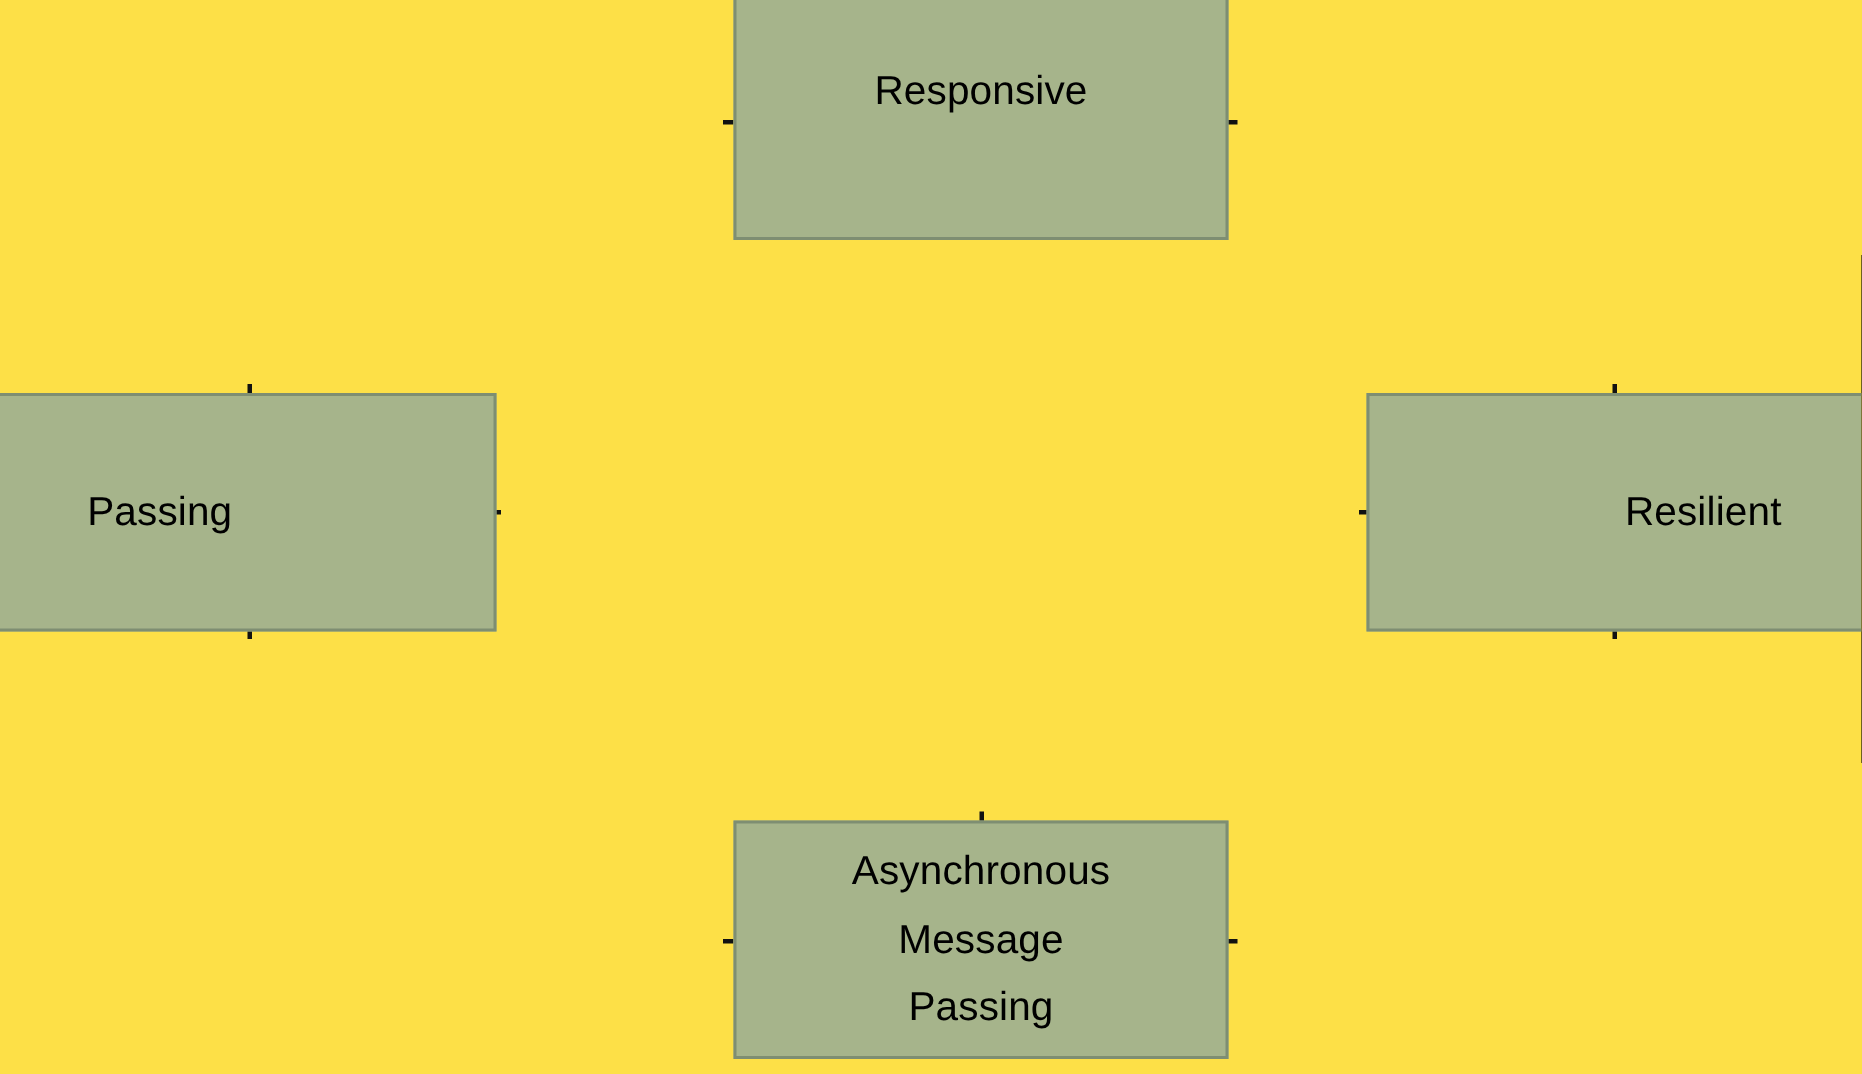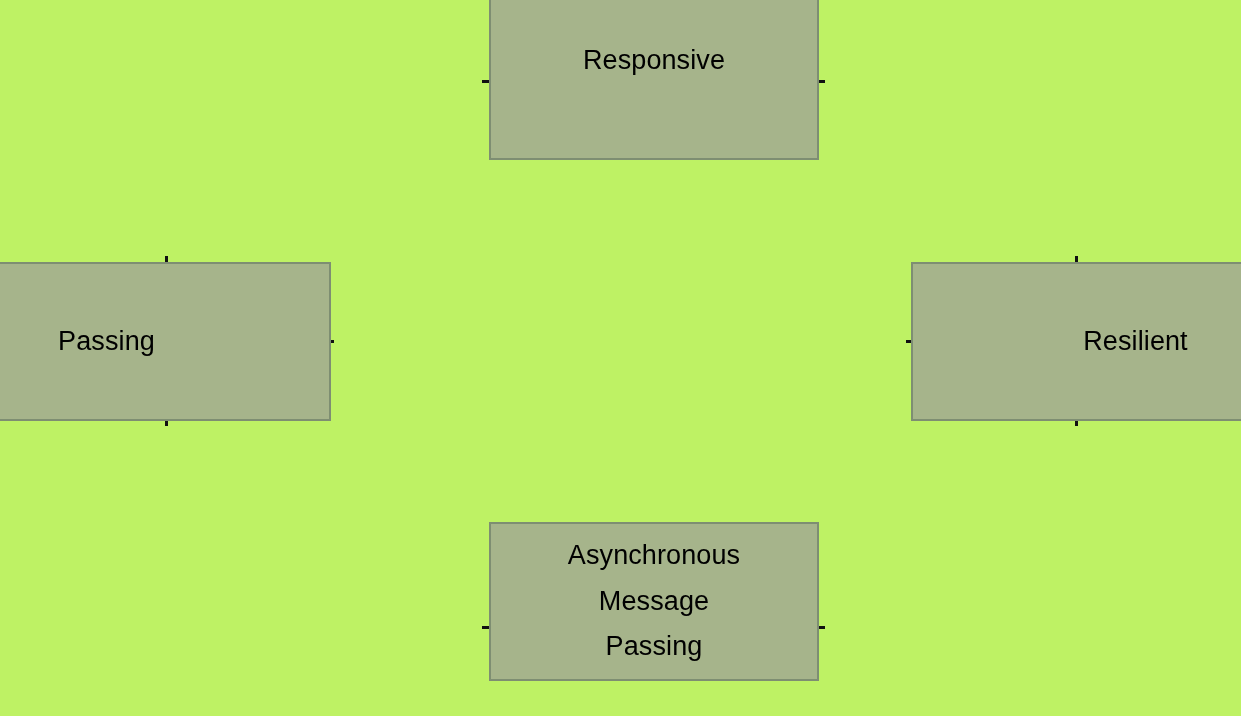--- a/index.html
+++ b/index.html
@@ -8,21 +8,21 @@
     padding: 0;
     background: #000000;
   }
   body {
     font-family: "Liberation Sans", sans-serif;
   }
   #canvas {
     position: relative;
     width: 1241px;
     height: 716px;
-    background: #bef264;
+    background: #fde047;
     overflow: hidden;
   }
   .node {
     position: absolute;
     box-sizing: border-box;
     background: #a6b48b;
     border: 2px solid #7e8e72;
     display: flex;
     align-items: center;
     justify-content: center;
@@ -51,21 +51,21 @@
     height: 159px;
   }
   #node-resilient {
     left: 911px;
     top: 262px;
     width: 449px;
     height: 159px;
   }
   #node-async {
     left: 489px;
-    top: 522px;
+    top: 547px;
     width: 330px;
     height: 159px;
   }
   
   .connector {
     position: absolute;
     background: #111111;
   }
   .connector.h { width: 7px; height: 3px; }
   .connector.v { width: 3px; height: 7px; }

